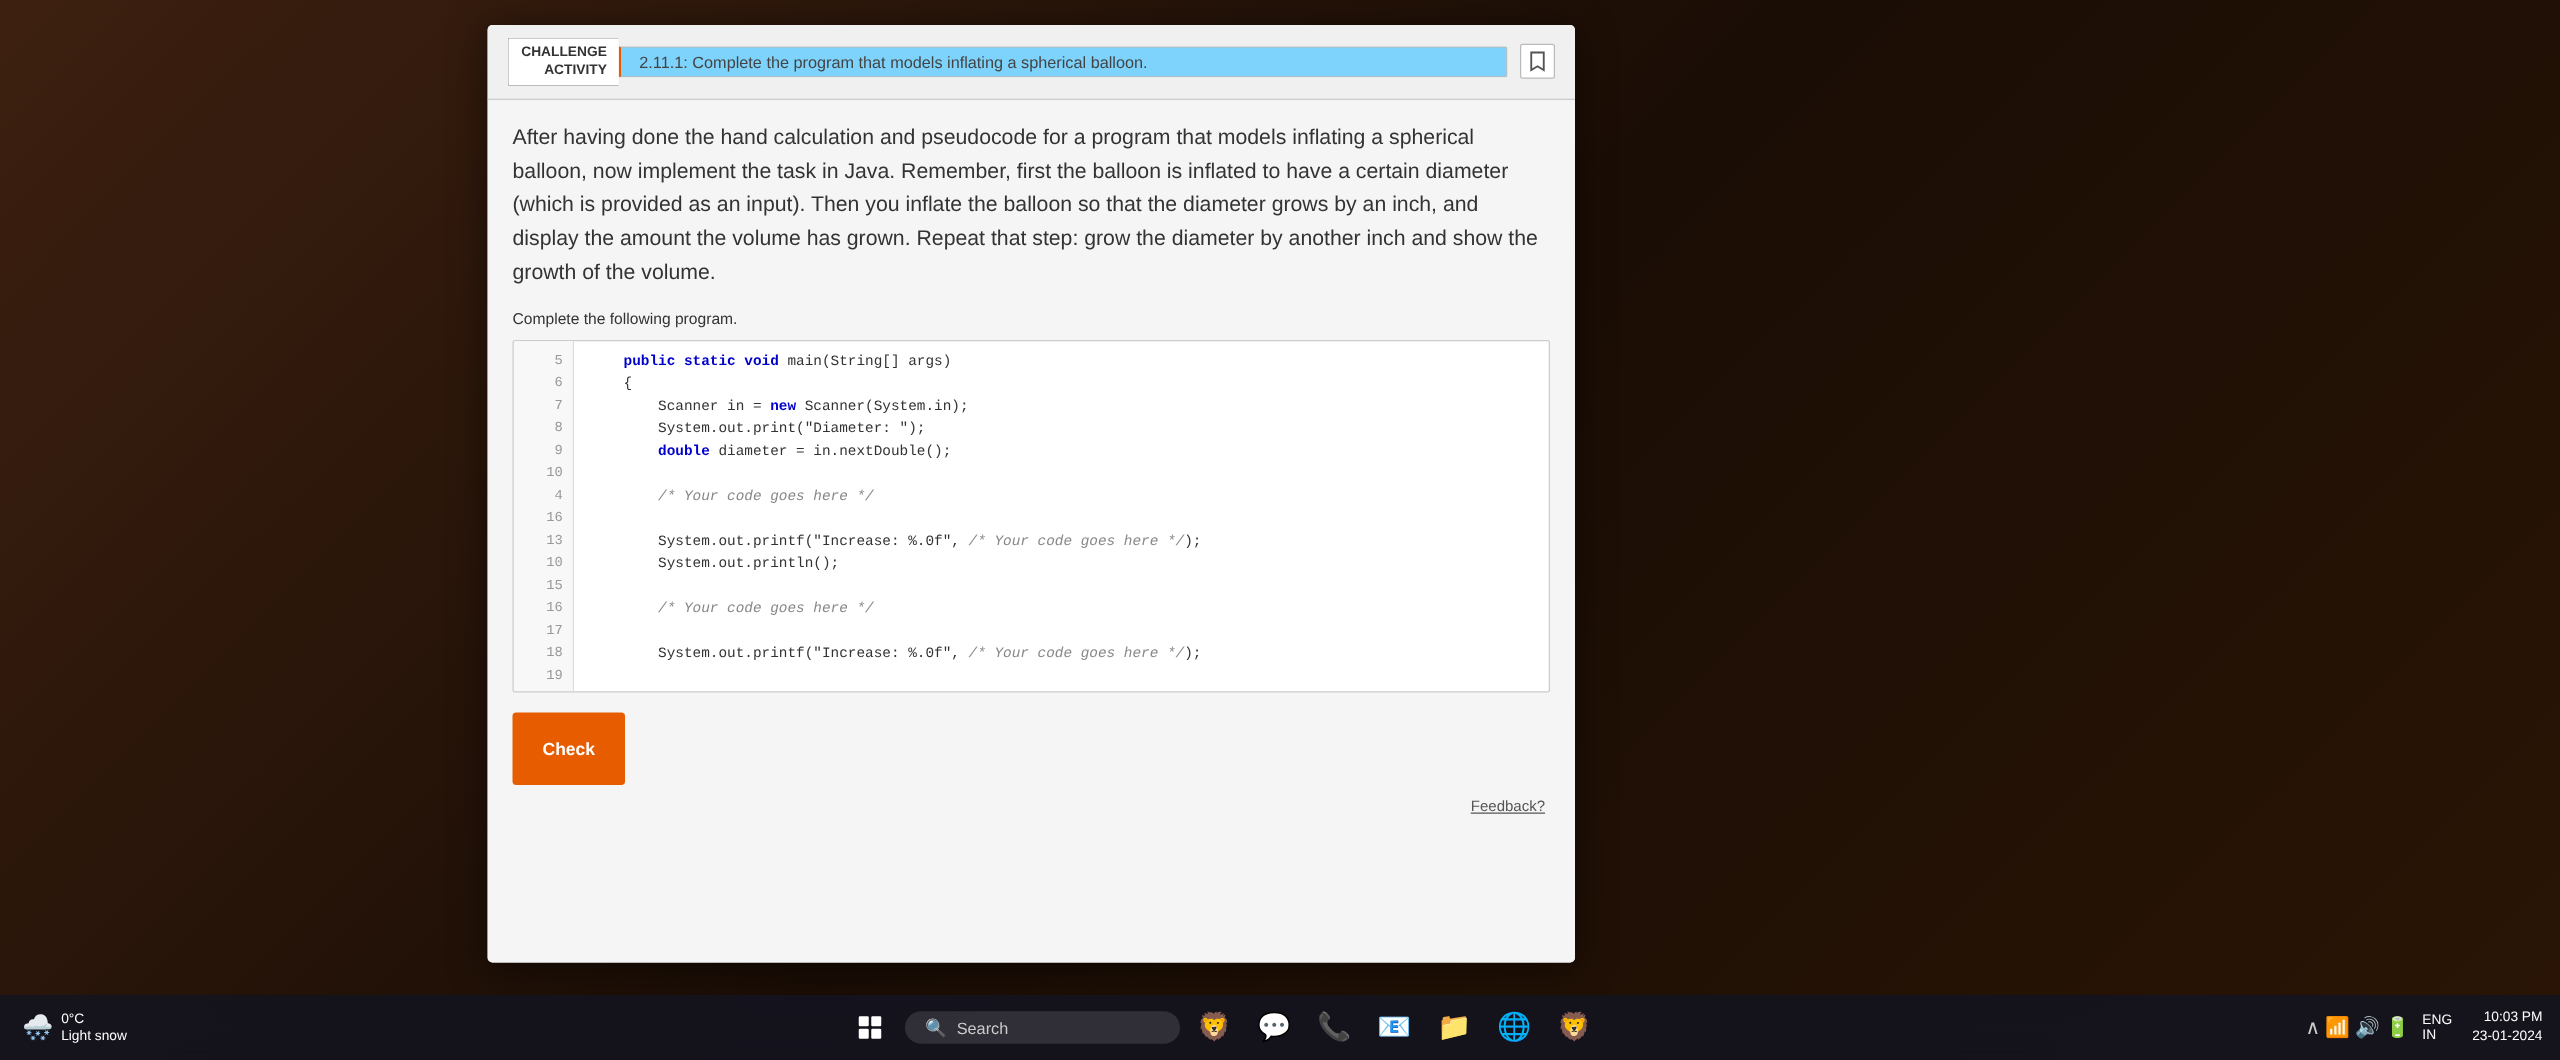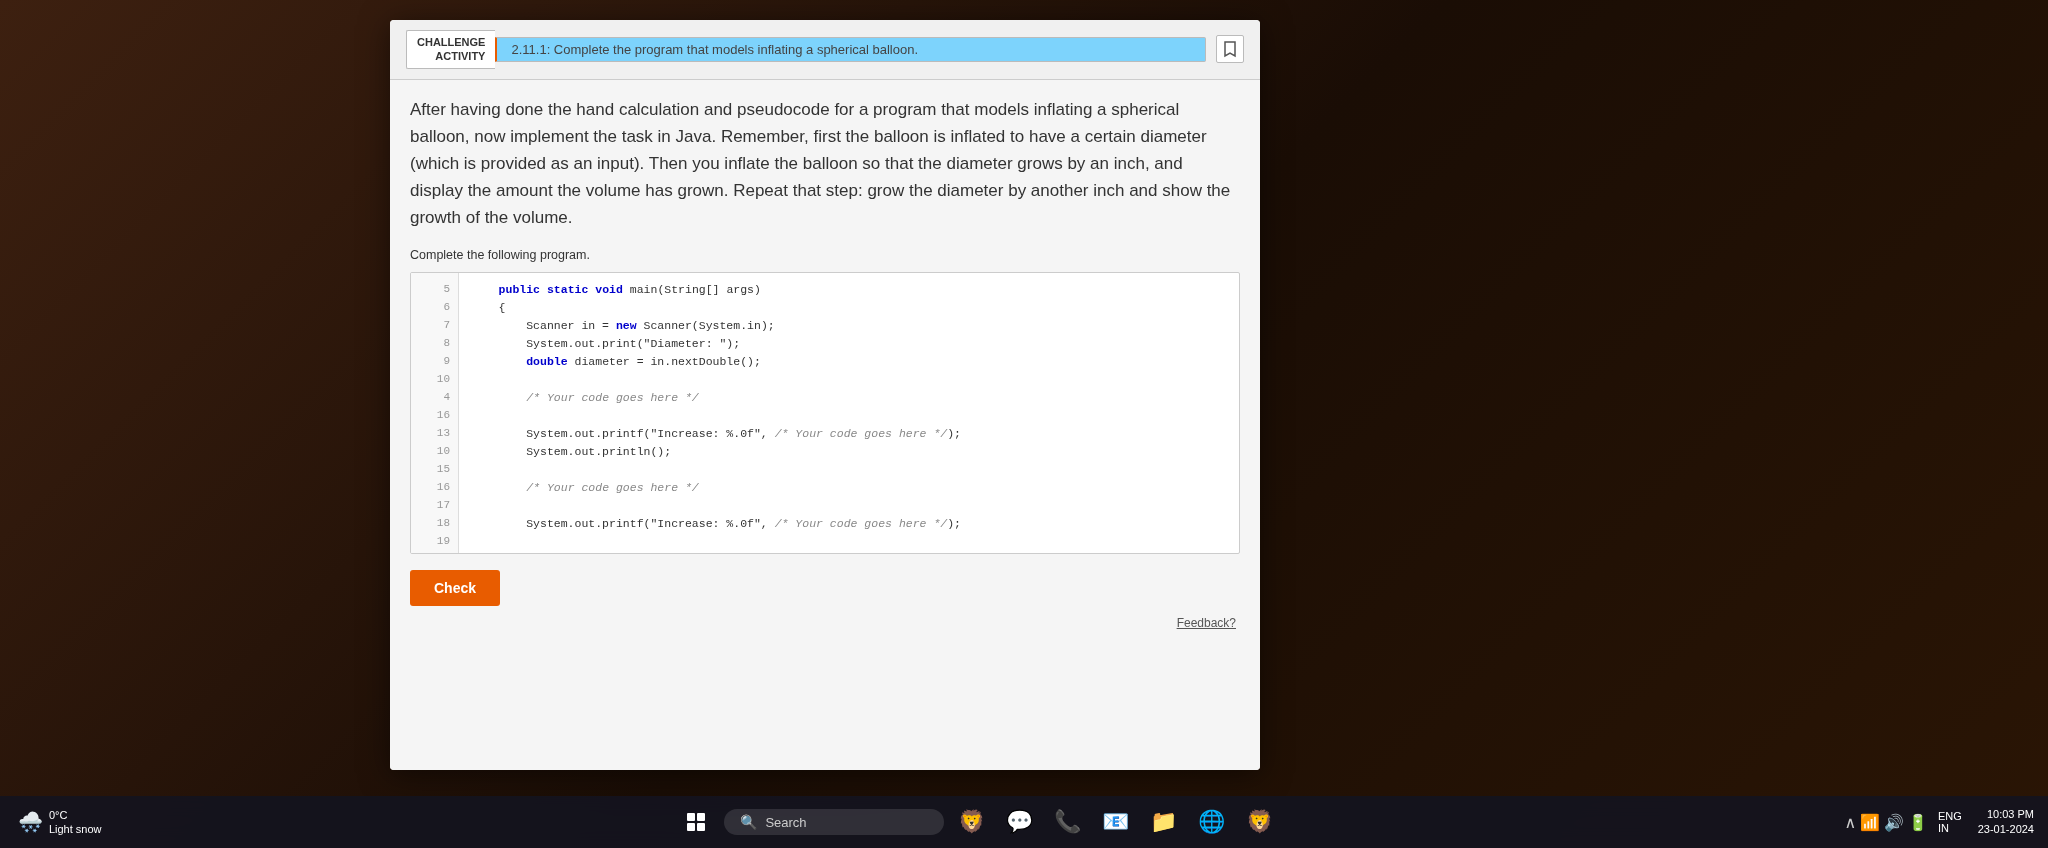--- a/index.html
+++ b/index.html
@@ -156,21 +156,21 @@
     }
 
     .code-content .kw { color: #0000cc; font-weight: bold; }
     .code-content .cm { color: #888; font-style: italic; text-align: right; }
 
     
     .check-btn {
       background: #e85c00;
       color: #fff;
       border: none;
-      padding: 10px 24px;
+      padding: 21px 24px;
       font-size: 14px;
       font-weight: 700;
       border-radius: 3px;
       cursor: pointer;
       margin-bottom: 10px;
     }
 
     .feedback-link {
       text-align: right;
       font-size: 12px;

